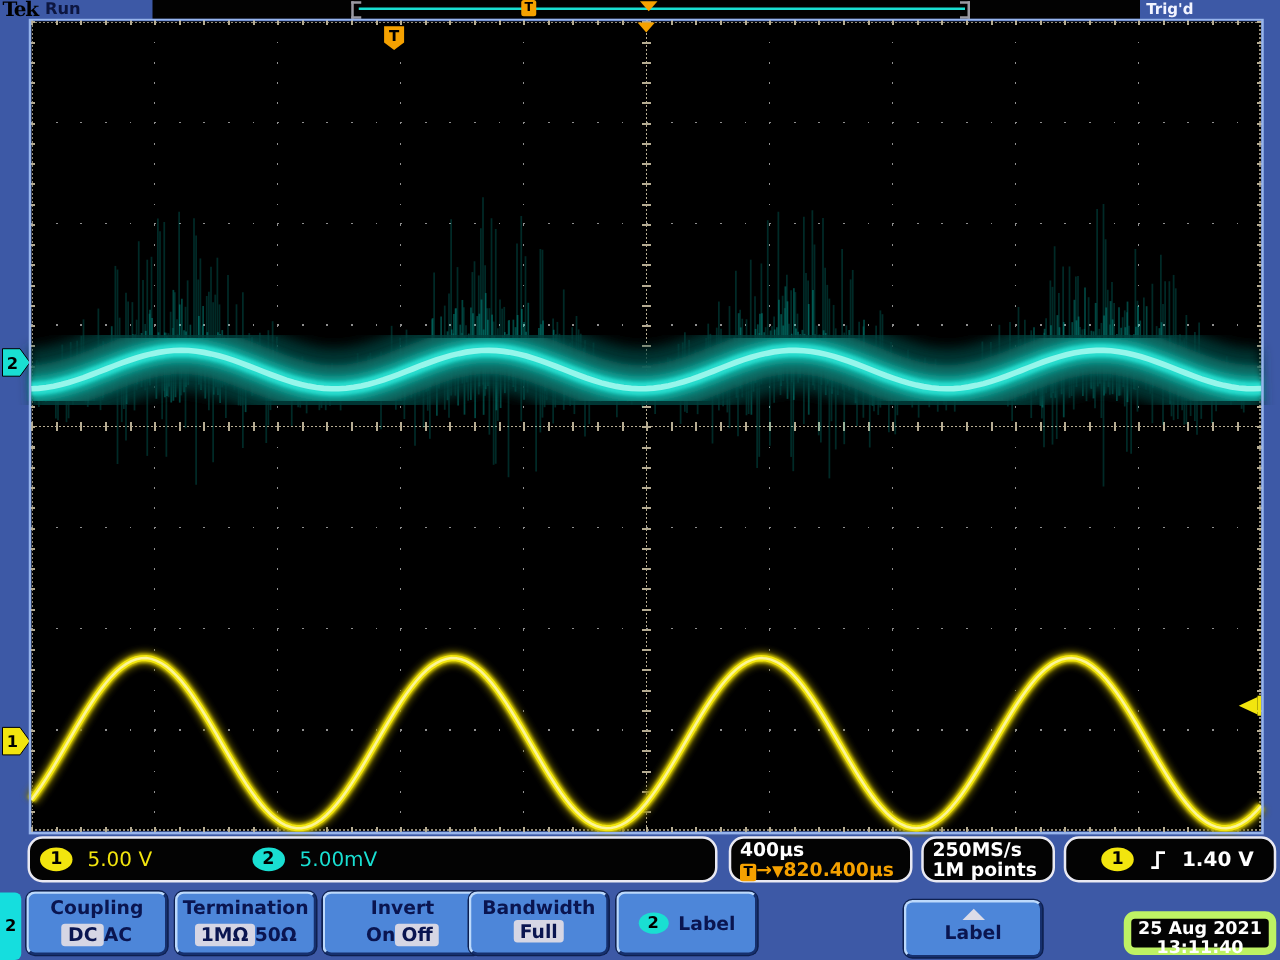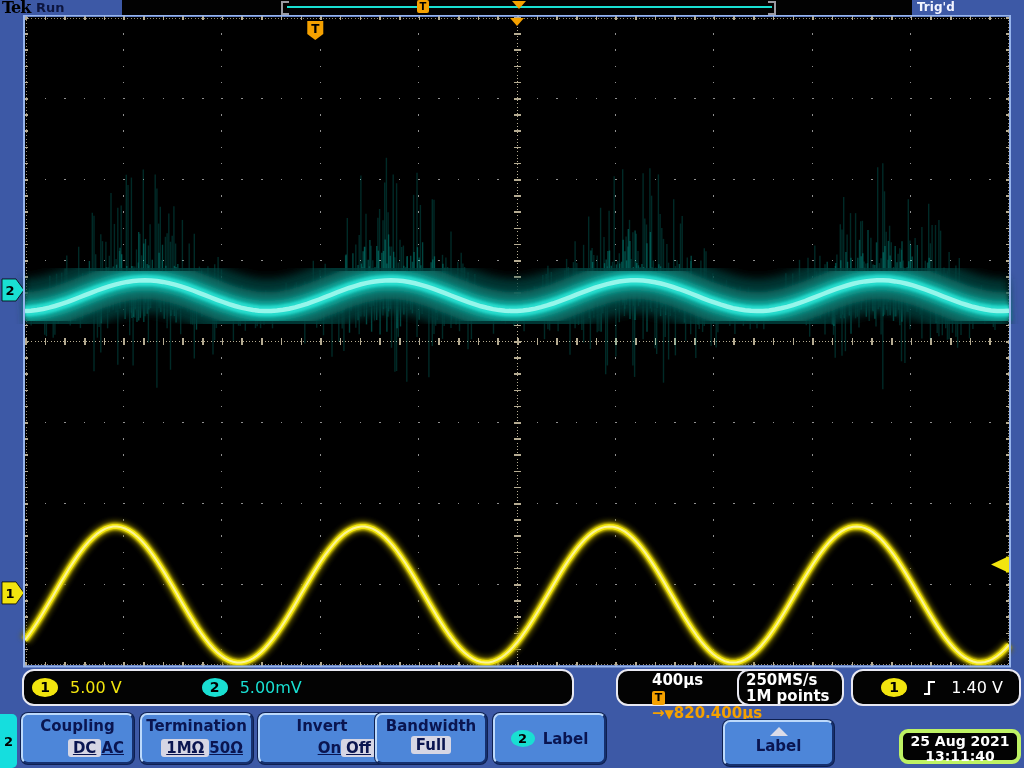--- a/index.html
+++ b/index.html
@@ -34,28 +34,28 @@
   .orange{color:#f5a100;}
   .trig-row{display:flex;align-items:center;height:100%;padding:0 16px 0 28px;justify-content:space-between;}
   
   .chan-tab{position:absolute;left:0;top:714px;width:17px;height:54px;background:#15dede;
             border-radius:0 5px 5px 0;color:#000;font-weight:bold;font-size:13px;
             display:flex;align-items:center;justify-content:center;}
   .mbtn{position:absolute;top:713px;height:51px;background:#4d86d9;border-radius:7px;
         border:2px solid;border-color:#bcd9fb #16306e #16306e #bcd9fb;box-sizing:border-box;
         box-shadow:0 0 0 1px #0e2050;color:#0a1550;font-weight:bold;font-size:15px;text-align:center;}
   .mbtn .title{margin-top:2px;line-height:18px;}
-  .mbtn .opts{display:flex;justify-content:flex-end;align-items:center;margin-top:4px;padding:0 8px;text-decoration:underline;}
+  .mbtn .opts{display:flex;justify-content:center;align-items:center;margin-top:4px;padding:0 8px;}
   .chip{background:#d6d6e4;border-radius:3px;padding:0 5px;color:#0a1550;}
   .label-row{display:flex;align-items:center;justify-content:center;gap:8px;height:100%;}
   .badge.sm{width:24px;height:17px;line-height:17px;font-size:13px;}
   .up-tri{width:0;height:0;margin:5px auto 1px auto;border-left:9px solid transparent;
           border-right:9px solid transparent;border-bottom:9px solid #dcdce8;}
   .dtbox{position:absolute;left:899px;top:729px;width:122px;height:35px;background:#030303;
-         border:4px solid #bef264;border-radius:9px;box-sizing:border-box;color:#fff;
+         border:6px solid #bef264;border-radius:9px;box-sizing:border-box;color:#fff;
          font-size:14px;font-weight:bold;text-align:center;line-height:15px;padding-top:1px;}
 </style>
 </head>
 <body>
 
 <div class="screen">
 
   <div class="topbar">
     <div class="preview-strip">
       <div class="pv-line"></div>
@@ -1310,41 +1310,41 @@
   <div class="sbox" style="left:22px;width:552px;">
     <div style="display:flex;align-items:center;height:100%;gap:12px;padding-left:8px;">
       <span class="badge y">1</span>
       <span class="ch-scale" style="color:#f2e50e;">5.00 V</span>
       <span style="width:56px;"></span>
       <span class="badge c">2</span>
       <span class="ch-scale" style="color:#19dfd2;text-align:center;">5.00mV</span>
     </div>
   </div>
 
-  <div class="sbox" style="left:616px;width:147px;padding-left:27px;">
+  <div class="sbox" style="left:583px;width:147px;">
     <div class="lines">
       <span>400µs</span><br>
       <span class="minit">T</span><span class="orange">→</span><span class="orange" style="font-size:12px;">▼</span><span class="orange">820.400µs</span>
     </div>
   </div>
 
   <div class="sbox" style="left:737px;width:107px;">
     <div class="lines">
       <span>250MS/s</span><br>
       <span>1M points</span>
     </div>
   </div>
 
   <div class="sbox" style="left:851px;width:170px;">
     <div class="trig-row">
       <span class="badge y">1</span>
       <svg width="15" height="16">
         <path d="M2 14 L7 14 L7 2 L13 2" stroke="#fff" stroke-width="2.2" fill="none"></path>
       </svg>
-      <span style="font-size:16px;font-weight:normal;">1.40 V</span>
+      <span style="font-size:16px;font-weight:bold;">1.40 V</span>
     </div>
   </div>
 
   <div class="chan-tab">2</div>
 
   <div class="mbtn" style="left:21px;width:113px;">
     <div class="title">Coupling</div>
     <div class="opts">
       <span class="chip">DC</span>
       <span>AC</span>

